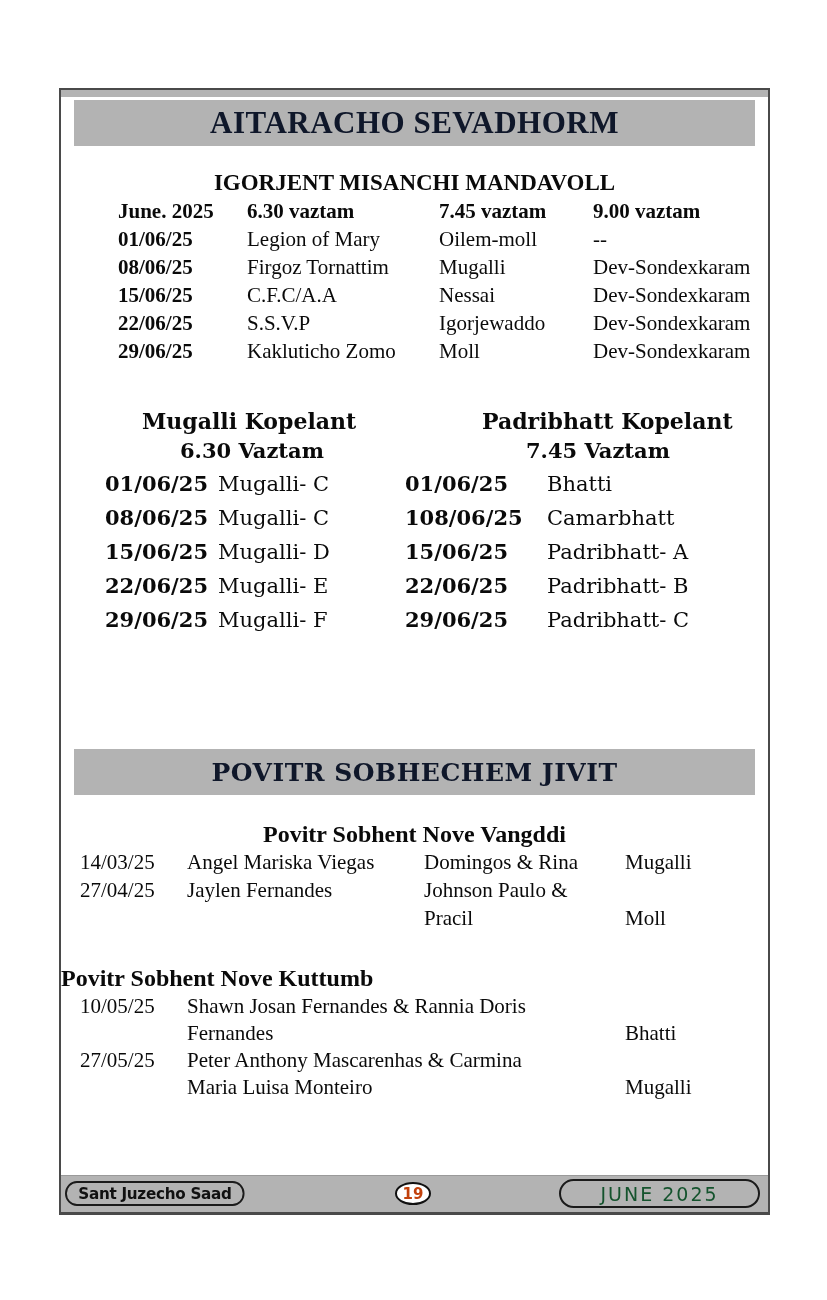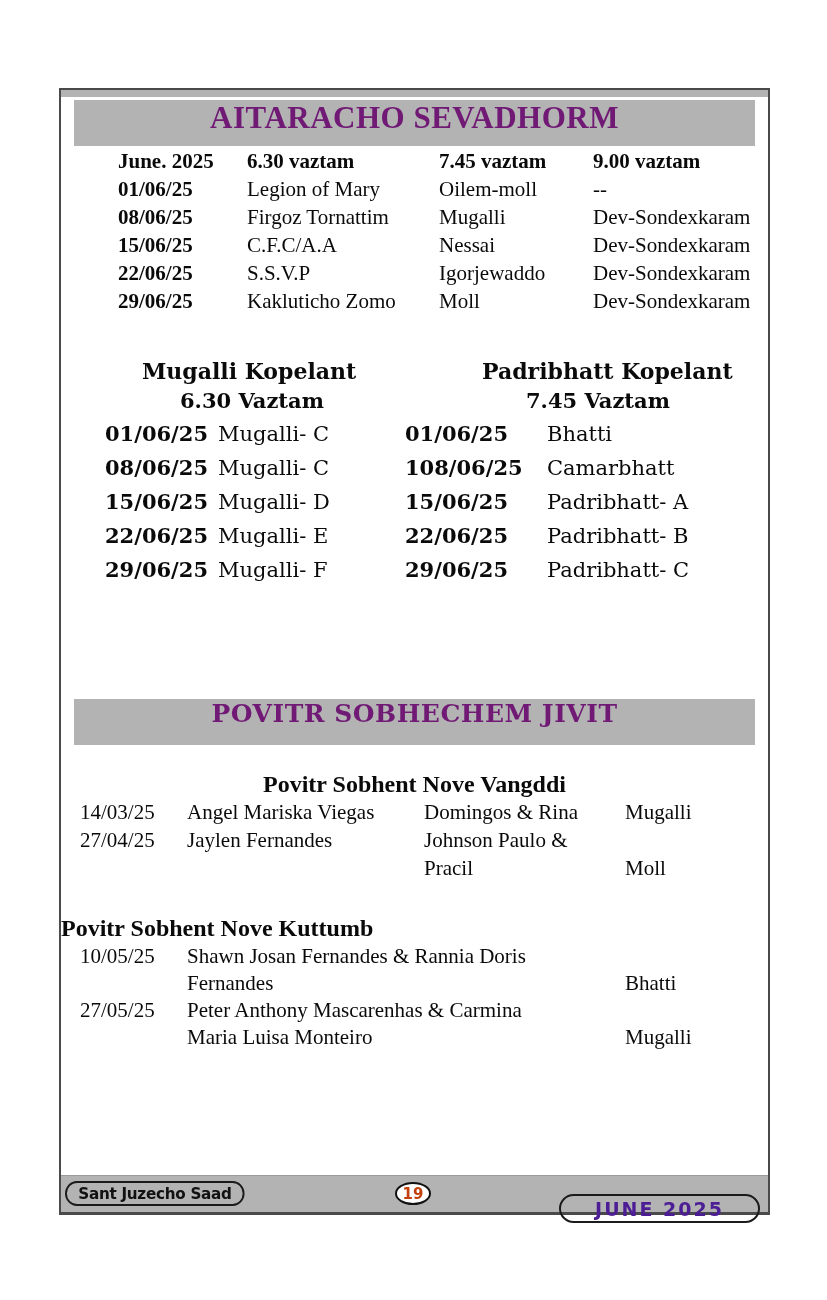--- a/index.html
+++ b/index.html
@@ -3,22 +3,22 @@
 <meta charset="utf-8">
 <style>
   html,body{margin:0;padding:0;background:#ffffff;}
   .page{position:relative;width:827px;height:1300px;background:#ffffff;overflow:hidden;
         font-family:"Liberation Serif", serif;color:#0a0a0a;}
   .content-box{position:absolute;left:59px;top:88px;width:711px;height:1127px;
         box-sizing:border-box;border:2px solid #4a4a4a;border-bottom-width:3px;
         background:#ffffff;display:flex;flex-direction:column;}
   .top-strip{height:7px;background:#b3b3b3;flex:0 0 auto;}
   .title-bar{margin:3px 13px 0 13px;height:46px;background:#b3b3b3;flex:0 0 auto;
-        display:flex;justify-content:center;
-        font-weight:bold;font-size:31px;letter-spacing:0.5px;color:#701a75;}
+        display:flex;align-items:center;justify-content:center;
+        font-weight:bold;font-size:31px;letter-spacing:0.5px;color:#0f172a;}
   .bar2{margin-top:111px;font-family:"DejaVu Serif", serif;font-size:25px;}
   .subtitle{margin-top:24px;text-align:center;font-weight:bold;font-size:23px;}
   .subtitle2{margin-top:26px;text-align:center;font-weight:bold;font-size:24px;}
   .subtitle3{margin-top:31px;text-align:left;font-weight:bold;font-size:24px;}
 
   
   .t1{position:relative;margin-top:3px;flex:0 0 auto;font-size:21px;padding-left:44px;}
   .t1row{position:relative;height:28px;}
   .t1row span{position:absolute;white-space:nowrap;top:0;}
   .t1 .c0{left:13px;} .t1 .c1{left:142px;} .t1 .c2{left:334px;} .t1 .c3{left:488px;}
@@ -52,36 +52,37 @@
         border-top:1px solid #9a9a9a;position:relative;
         font-family:"DejaVu Sans", sans-serif;}
   .badge-left{position:absolute;left:4px;top:5px;height:25px;box-sizing:border-box;
         border:2px solid #1b1b1b;border-radius:13px;padding:0 12px;
         display:flex;align-items:center;font-weight:bold;font-size:16px;
         letter-spacing:-0.3px;color:#111;transform:scaleX(0.95);transform-origin:left center;}
   .page-num{position:absolute;left:334px;top:6px;width:36px;height:23px;box-sizing:border-box;
         background:#ffffff;border:2px solid #111;border-radius:50%;
         display:flex;align-items:center;justify-content:center;
         font-weight:bold;font-size:15px;color:#c2410c;}
-  .badge-right{position:absolute;left:498px;top:18px;width:201px;height:29px;box-sizing:border-box;
+  .badge-right{position:absolute;left:498px;top:3px;width:201px;height:29px;box-sizing:border-box;
         border:2px solid #1b1b1b;border-radius:15px;
         display:flex;align-items:center;justify-content:center;
-        font-weight:bold;font-size:19px;letter-spacing:2px;color:#4c1d95;}
+        font-weight:normal;font-size:19px;letter-spacing:2px;color:#14532d;}
 </style>
 </head>
 <body>
 
 <div class="page">
   <div class="content-box">
     <div class="top-strip"></div>
 
     <div class="title-bar">
       <span>AITARACHO SEVADHORM</span>
     </div>
 
+    <div class="subtitle">IGORJENT MISANCHI MANDAVOLL</div>
 
     <div class="t1">
       <div class="t1row">
         <span class="c0 bold">June. 2025</span>
         <span class="c1 bold">6.30 vaztam</span>
         <span class="c2 bold">7.45 vaztam</span>
         <span class="c3 bold">9.00 vaztam</span>
       </div>
       <div class="t1row">
         <span class="c0 bold">01/06/25</span>

